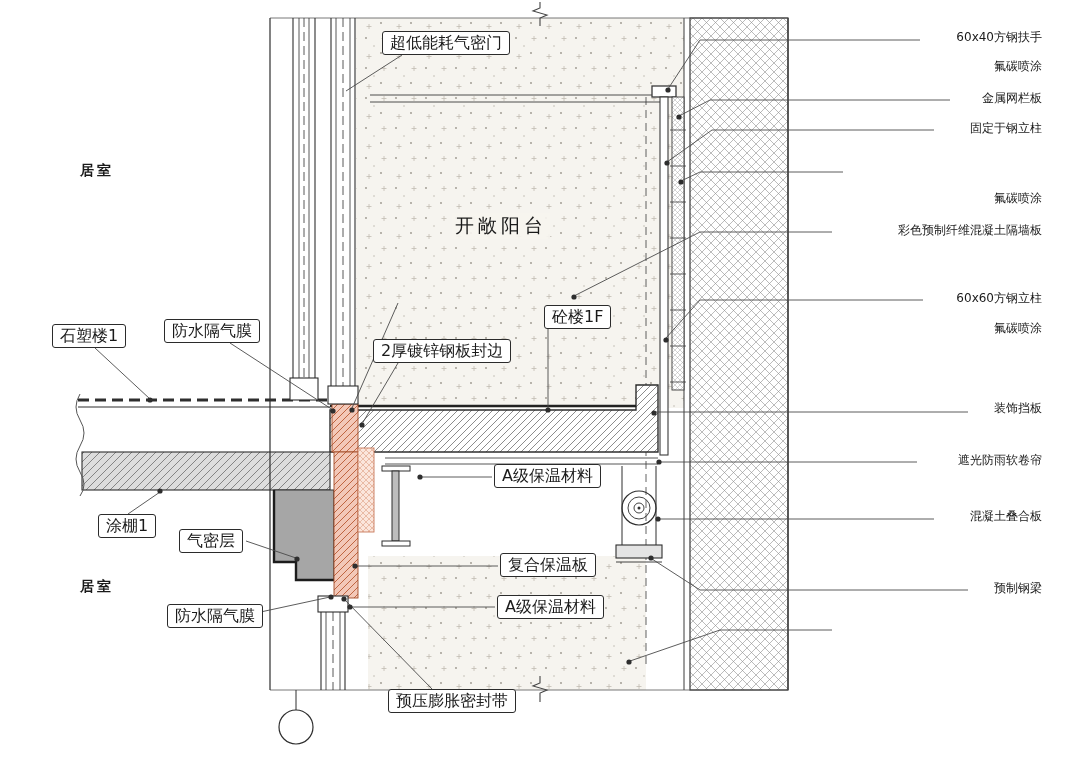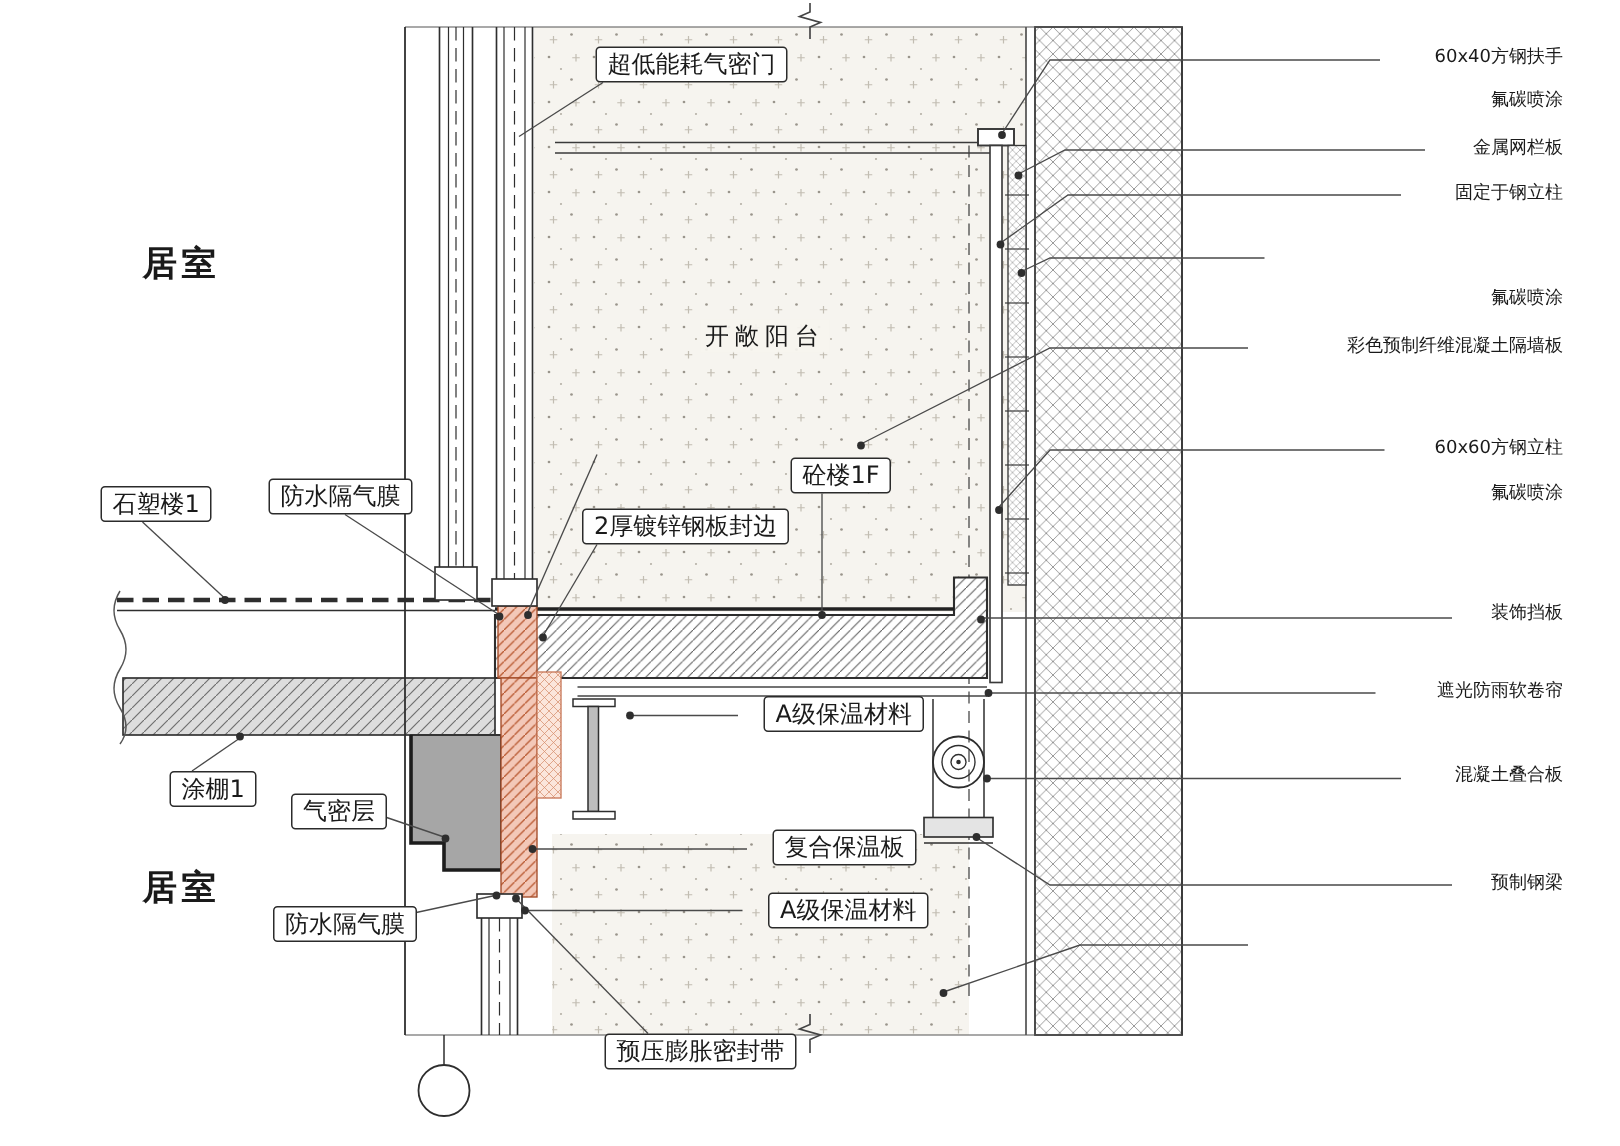--- a/index.html
+++ b/index.html
@@ -1,22 +1,22 @@
 <!DOCTYPE html>
 <html><head>
 <meta charset="utf-8">
 <style>
   * { margin:0; padding:0; box-sizing:border-box; }
   html,body { width:1080px; height:764px; background:#ffffff; overflow:hidden; }
   body { font-family:"DejaVu Sans","Liberation Sans",sans-serif; color:#1a1a1a; position:relative; }
   .canvas { position:absolute; left:0; top:0; width:1080px; height:764px; }
   svg.draw { position:absolute; left:0; top:0; }
-  .lbl { position:absolute; white-space:nowrap; line-height:1.25;margin-left:15px; }
-  .room { font-size:23px; font-weight:bold; letter-spacing:3px; }
-  .balcony { font-size:16px; letter-spacing:4px; background:rgba(246,244,239,0.92); padding:1px 3px; }
+  .lbl { position:absolute; white-space:nowrap; line-height:1.25; }
+  .room { font-size:14px; font-weight:bold; letter-spacing:3px; }
+  .balcony { font-size:19px; letter-spacing:4px; background:rgba(246,244,239,0.92); padding:1px 3px; }
   .box { font-size:16px; border:1.3px solid #2b2b2b; border-radius:3px; padding:1px 7px; background:#ffffff; }
   .rlbl { font-size:12px; right:38px; text-align:center; }
 </style>
 </head>
 <body>
 
 <div class="canvas">
 
 <svg class="draw" width="1080" height="764" viewBox="0 0 1080 764">
   <defs>
@@ -231,21 +231,21 @@
 <div class="lbl room" style="left:80px;top:578px">居室</div>
 <div class="lbl balcony" style="left:452px;top:213px">开敞阳台</div>
 
 <div class="lbl box" style="left:52px;top:324px">石塑楼1</div>
 <div class="lbl box" style="left:164px;top:319px">防水隔气膜</div>
 <div class="lbl box" style="left:98px;top:514px">涂棚1</div>
 <div class="lbl box" style="left:179px;top:529px">气密层</div>
 <div class="lbl box" style="left:167px;top:604px">防水隔气膜</div>
 
 <div class="lbl box" style="left:382px;top:31px">超低能耗气密门</div>
-<div class="lbl box" style="left:512px;top:305px">砼楼1F</div>
+<div class="lbl box" style="left:544px;top:305px">砼楼1F</div>
 <div class="lbl box" style="left:373px;top:339px">2厚镀锌钢板封边</div>
 <div class="lbl box" style="left:494px;top:464px">A级保温材料</div>
 <div class="lbl box" style="left:500px;top:553px">复合保温板</div>
 <div class="lbl box" style="left:497px;top:595px">A级保温材料</div>
 <div class="lbl box" style="left:388px;top:689px">预压膨胀密封带</div>
 
 <div class="lbl rlbl" style="top:30px">60x40方钢扶手</div>
 <div class="lbl rlbl" style="top:59px">氟碳喷涂</div>
 <div class="lbl rlbl" style="top:91px">金属网栏板</div>
 <div class="lbl rlbl" style="top:121px">固定于钢立柱</div>

